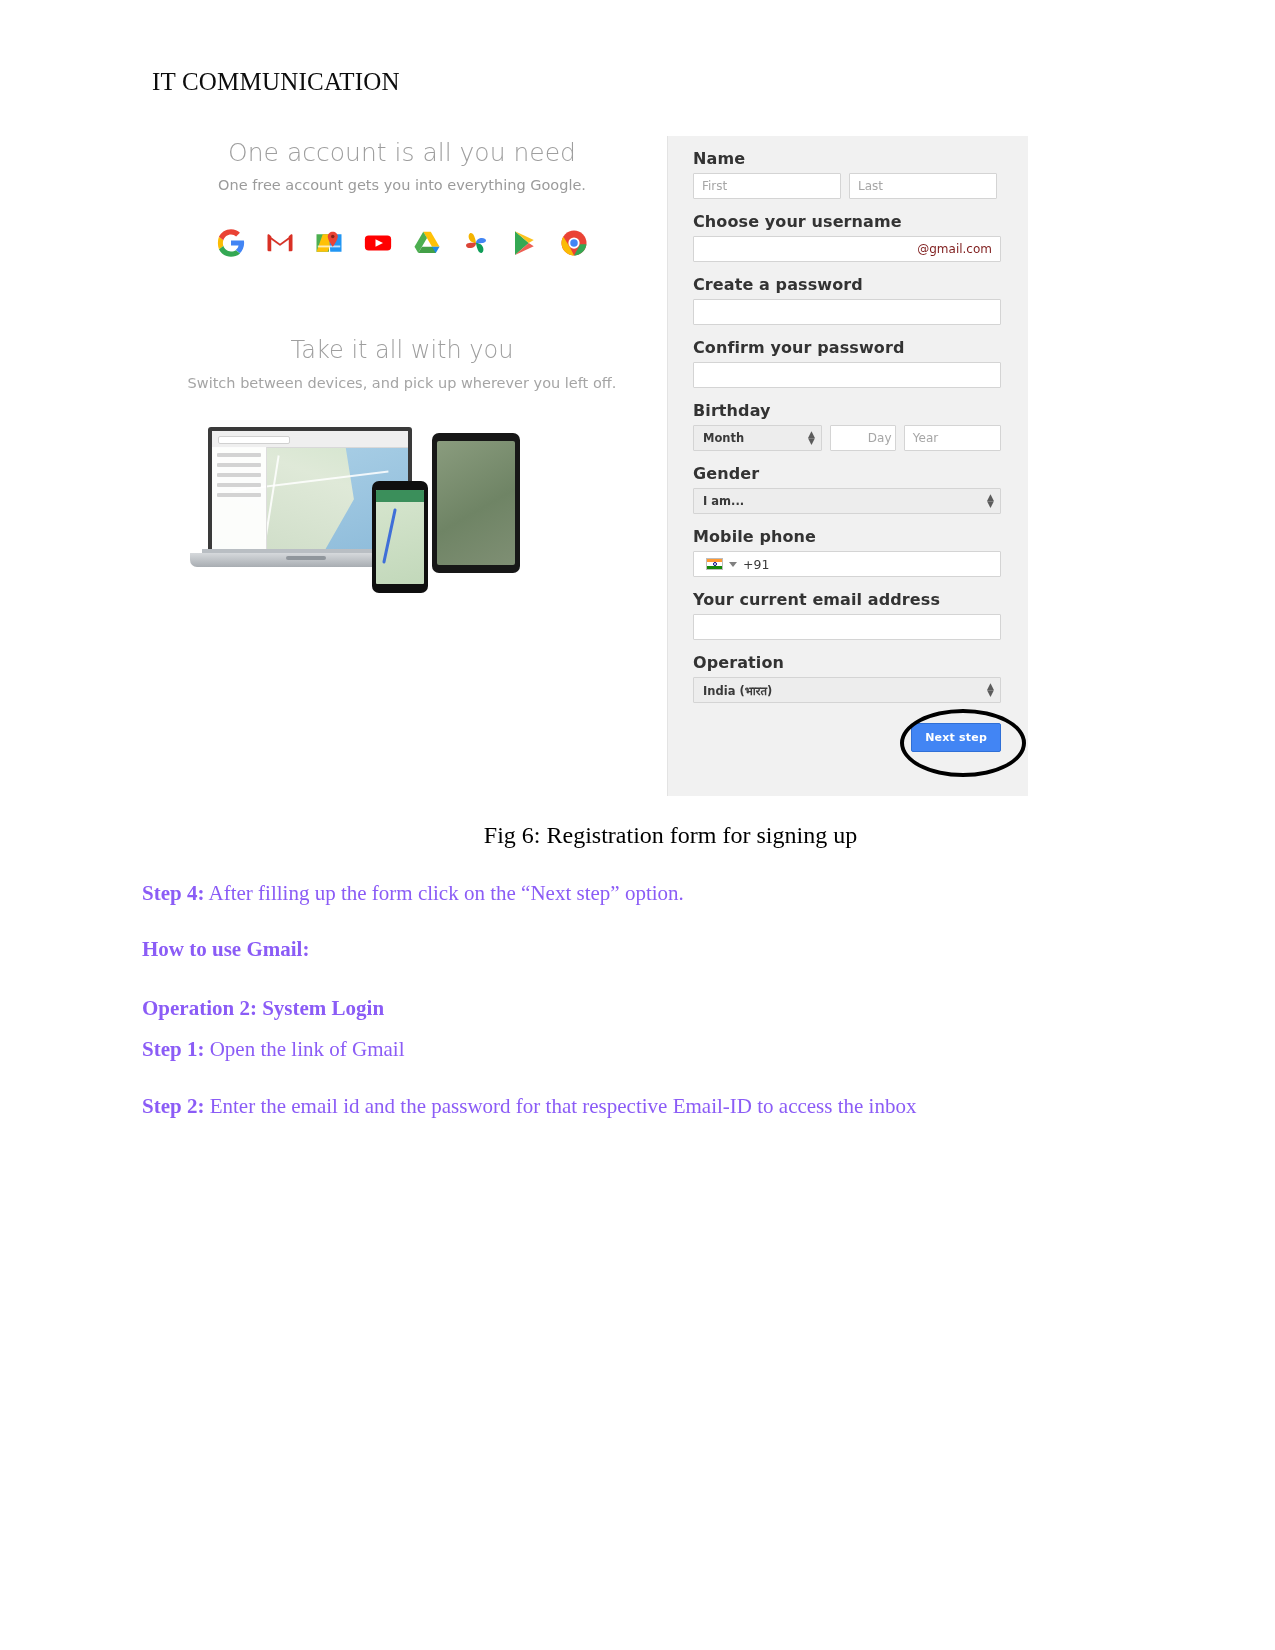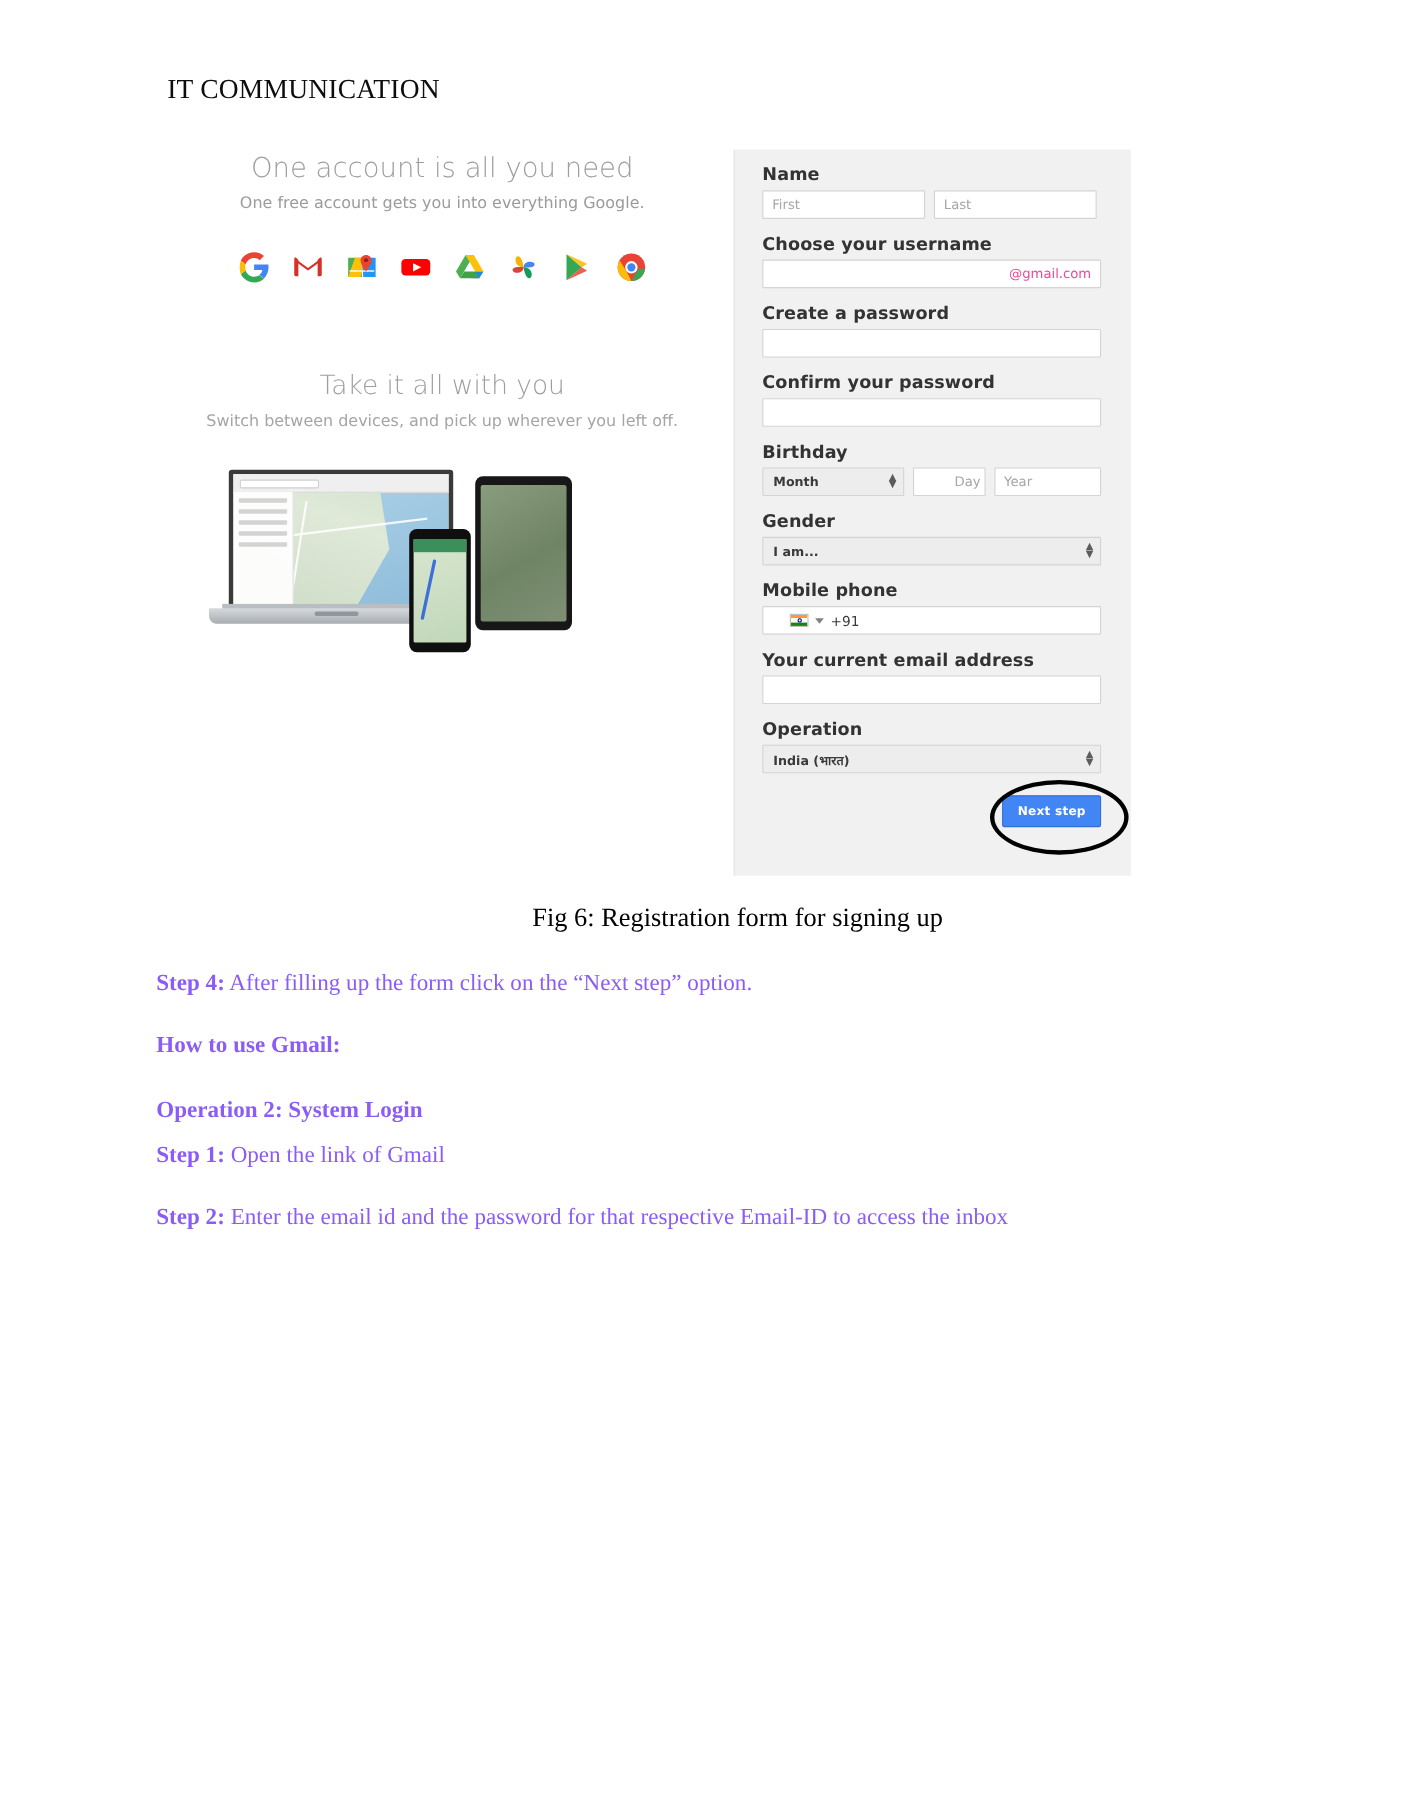--- a/index.html
+++ b/index.html
@@ -280,21 +280,21 @@
     color: #333;
     display: flex;
     align-items: center;
     padding: 0 8px;
     font-family: "DejaVu Sans", sans-serif;
   }
   .inp .ph { color: #a6a6a6; }
   .inp.full { width: 100%; }
   .inp.half { width: 148px; }
   .inp.uname { position: relative; justify-content: flex-end; }
-  .inp.uname .suffix { color: #ec4899; font-size: 12px; }
+  .inp.uname .suffix { color: #7f1d1d; font-size: 12px; }
   .inp.day { width: 66px; padding-left: 37px; }
   .inp.year { width: 98px; }
   .sel {
     box-sizing: border-box;
     height: 26px;
     background: #ededed;
     border: 1px solid #d4d4d4;
     border-radius: 1px;
     font-size: 11.5px;
     font-weight: bold;
@@ -315,21 +315,21 @@
   }
   .phone-inp {
     box-sizing: border-box;
     width: 100%;
     height: 26px;
     background: #fff;
     border: 1px solid #d4d4d4;
     border-radius: 1px;
     display: flex;
     align-items: center;
-    padding: 0 24px;
+    padding: 0 12px;
     gap: 6px;
   }
   .flag {
     width: 17px;
     height: 12px;
     border: 1px solid #bdbdbd;
     box-sizing: border-box;
     position: relative;
     overflow: hidden;
     flex: 0 0 auto;

